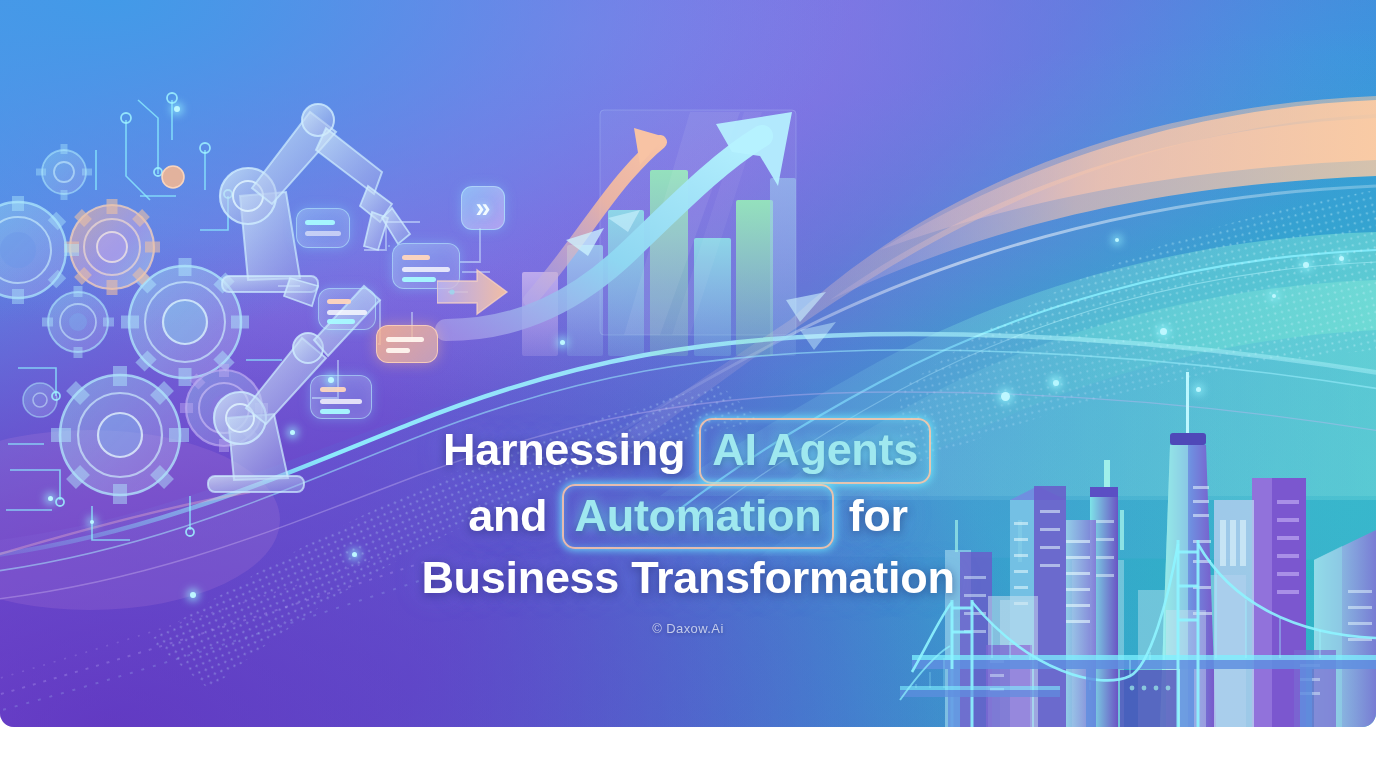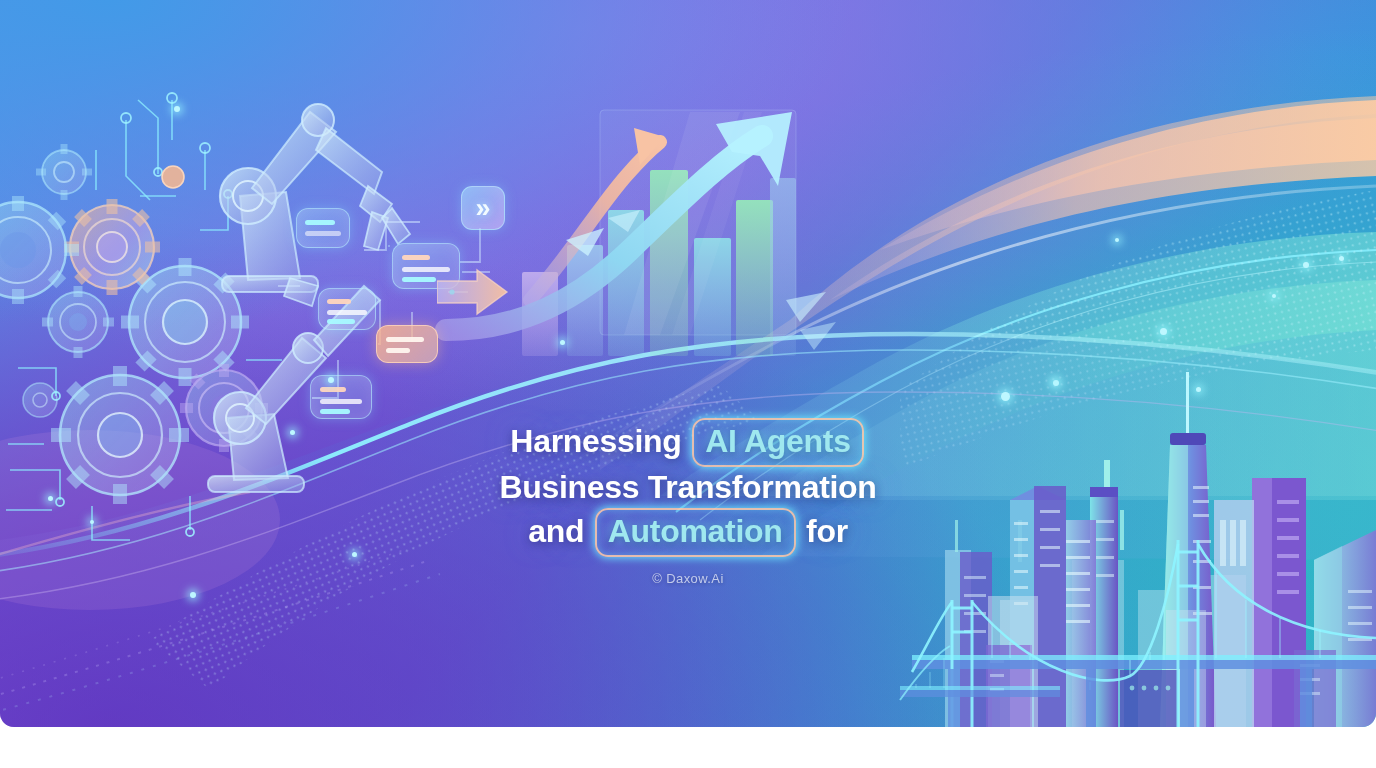--- a/index.html
+++ b/index.html
@@ -29,21 +29,21 @@
   #footer-strip{
     position:absolute; left:0; top:727px; width:1376px; height:41px; background:#fff;
   }
 
   
   #title-block{
     position:absolute; left:0; top:418px; width:1376px;
     text-align:center; z-index:40;
   }
   .tline{
-    font-size:32px; font-weight:700; color:#fff;
+    font-size:45px; font-weight:700; color:#fff;
     letter-spacing:-0.3px; line-height:1.28;
     text-shadow:0 2px 10px rgba(20,20,80,.45), 0 0 28px rgba(120,160,255,.35);
     white-space:nowrap;
   }
   .hl{
     display:inline-block;
     color:#9fe8ef;
     padding:1px 11px 3px 11px;
     margin:0 2px;
     border-radius:13px;
@@ -730,22 +730,22 @@
   <div class="glow-dot" style="left:190px;top:592px;width:6px;height:6px;"></div>
   <div class="glow-dot" style="left:48px;top:496px;width:5px;height:5px;"></div>
   <div class="glow-dot" style="left:90px;top:520px;width:4px;height:4px;"></div>
   <div class="glow-dot" style="left:174px;top:106px;width:6px;height:6px;"></div>
   <div class="glow-dot" style="left:560px;top:340px;width:5px;height:5px;"></div>
 
   <div id="title-block">
     <div class="tline">
       <span>Harnessing </span><span class="hl">AI Agents</span>
     </div>
-    <div class="tline">Business Transformation</div>
     <div class="tline">
       <span>and </span><span class="hl">Automation</span><span> for</span>
     </div>
+    <div class="tline">Business Transformation</div>
     <div id="copyright">© Daxow.Ai</div>
   </div>
 
 </div>
 
 <div id="footer-strip"></div>
 
 </body></html>

